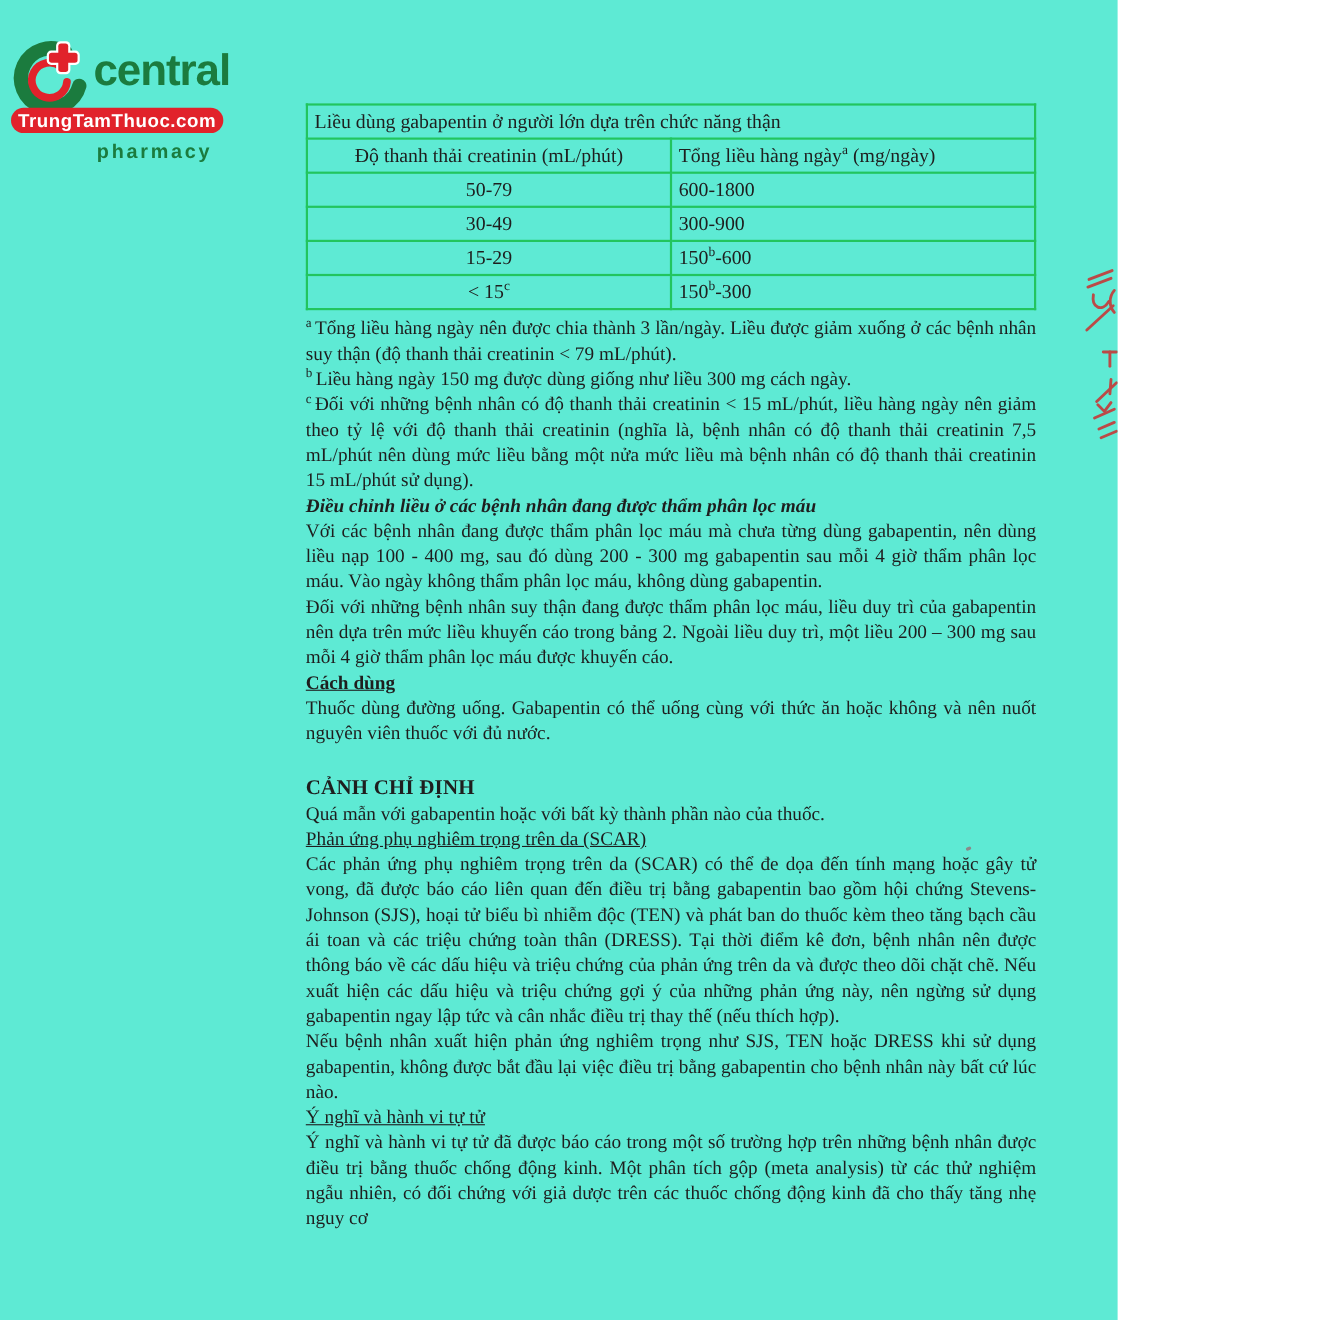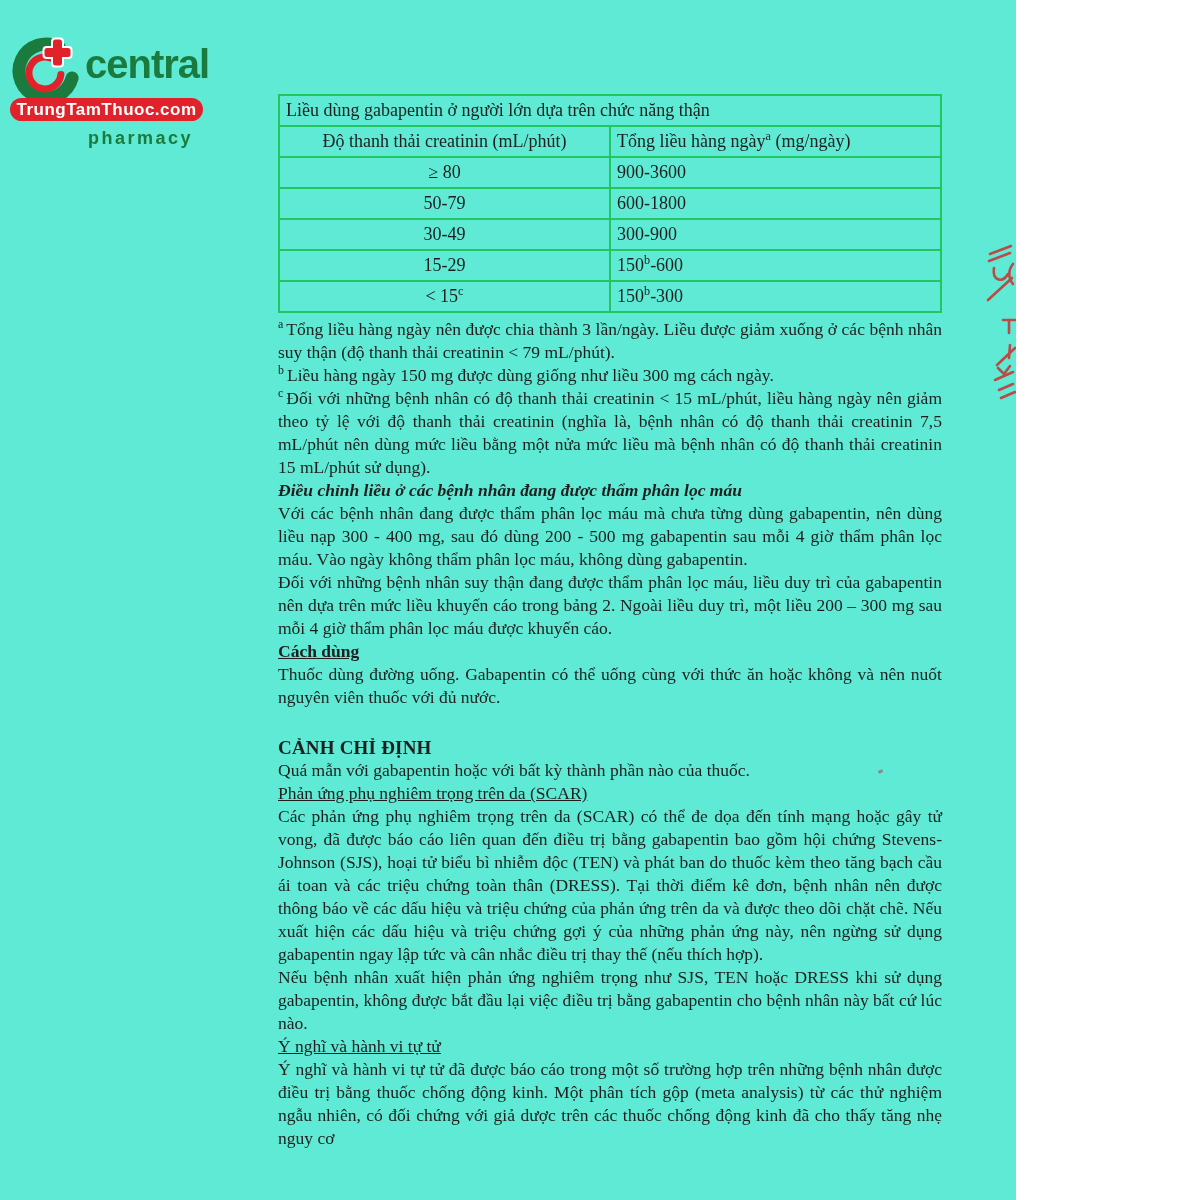--- a/index.html
+++ b/index.html
@@ -83,24 +83,20 @@
     <table class="dose">
       <tbody>
           <tr>
         <td class="ttl" colspan="2">Liều dùng gabapentin ở người lớn dựa trên chức năng thận</td>
       </tr>
       <tr>
         <td class="c1">Độ thanh thải creatinin (mL/phút)</td>
         <td><span>Tổng liều hàng ngày</span><sup>a</sup><span> (mg/ngày)</span></td>
       </tr>
       <tr>
-        <td class="c1"><span>≥ 80</span><sup></sup></td>
-        <td><span>900-3600</span><sup></sup><span></span></td>
-      </tr>
-      <tr>
         <td class="c1"><span>50-79</span><sup></sup></td>
         <td><span>600-1800</span><sup></sup><span></span></td>
       </tr>
       <tr>
         <td class="c1"><span>30-49</span><sup></sup></td>
         <td><span>300-900</span><sup></sup><span></span></td>
       </tr>
       <tr>
         <td class="c1"><span>15-29</span><sup></sup></td>
         <td><span>150</span><sup>b</sup><span>-600</span></td>
@@ -110,21 +106,21 @@
         <td><span>150</span><sup>b</sup><span>-300</span></td>
       </tr>
     </tbody>
       </table>
 
     <p class="fn"><sup>a</sup><span>Tổng liều hàng ngày nên được chia thành 3 lần/ngày. Liều được giảm xuống ở các bệnh nhân suy thận (độ thanh thải creatinin &lt; 79 mL/phút).</span></p>
     <p class="fn"><sup>b</sup><span>Liều hàng ngày 150 mg được dùng giống như liều 300 mg cách ngày.</span></p>
     <p class="fn"><sup>c</sup><span>Đối với những bệnh nhân có độ thanh thải creatinin &lt; 15 mL/phút, liều hàng ngày nên giảm theo tỷ lệ với độ thanh thải creatinin (nghĩa là, bệnh nhân có độ thanh thải creatinin 7,5 mL/phút nên dùng mức liều bằng một nửa mức liều mà bệnh nhân có độ thanh thải creatinin 15 mL/phút sử dụng).</span></p>
 
     <p class="h-italic">Điều chỉnh liều ở các bệnh nhân đang được thẩm phân lọc máu</p>
-    <p>Với các bệnh nhân đang được thẩm phân lọc máu mà chưa từng dùng gabapentin, nên dùng liều nạp 300 - 400 mg, sau đó dùng 200 - 500 mg gabapentin sau mỗi 4 giờ thẩm phân lọc máu. Vào ngày không thẩm phân lọc máu, không dùng gabapentin.</p>
+    <p>Với các bệnh nhân đang được thẩm phân lọc máu mà chưa từng dùng gabapentin, nên dùng liều nạp 100 - 400 mg, sau đó dùng 200 - 300 mg gabapentin sau mỗi 4 giờ thẩm phân lọc máu. Vào ngày không thẩm phân lọc máu, không dùng gabapentin.</p>
     <p>Đối với những bệnh nhân suy thận đang được thẩm phân lọc máu, liều duy trì của gabapentin nên dựa trên mức liều khuyến cáo trong bảng 2. Ngoài liều duy trì, một liều 200 – 300 mg sau mỗi 4 giờ thẩm phân lọc máu được khuyến cáo.</p>
 
     <p class="h-bold-underline">Cách dùng</p>
     <p>Thuốc dùng đường uống. Gabapentin có thể uống cùng với thức ăn hoặc không và nên nuốt nguyên viên thuốc với đủ nước.</p>
 
     <p class="h-caps">CẢNH CHỈ ĐỊNH</p>
     <p>Quá mẫn với gabapentin hoặc với bất kỳ thành phần nào của thuốc.</p>
 
     <p class="h-underline">Phản ứng phụ nghiêm trọng trên da (SCAR)</p>
     <p>Các phản ứng phụ nghiêm trọng trên da (SCAR) có thể đe dọa đến tính mạng hoặc gây tử vong, đã được báo cáo liên quan đến điều trị bằng gabapentin bao gồm hội chứng Stevens-Johnson (SJS), hoại tử biểu bì nhiễm độc (TEN) và phát ban do thuốc kèm theo tăng bạch cầu ái toan và các triệu chứng toàn thân (DRESS). Tại thời điểm kê đơn, bệnh nhân nên được thông báo về các dấu hiệu và triệu chứng của phản ứng trên da và được theo dõi chặt chẽ. Nếu xuất hiện các dấu hiệu và triệu chứng gợi ý của những phản ứng này, nên ngừng sử dụng gabapentin ngay lập tức và cân nhắc điều trị thay thế (nếu thích hợp).</p>

